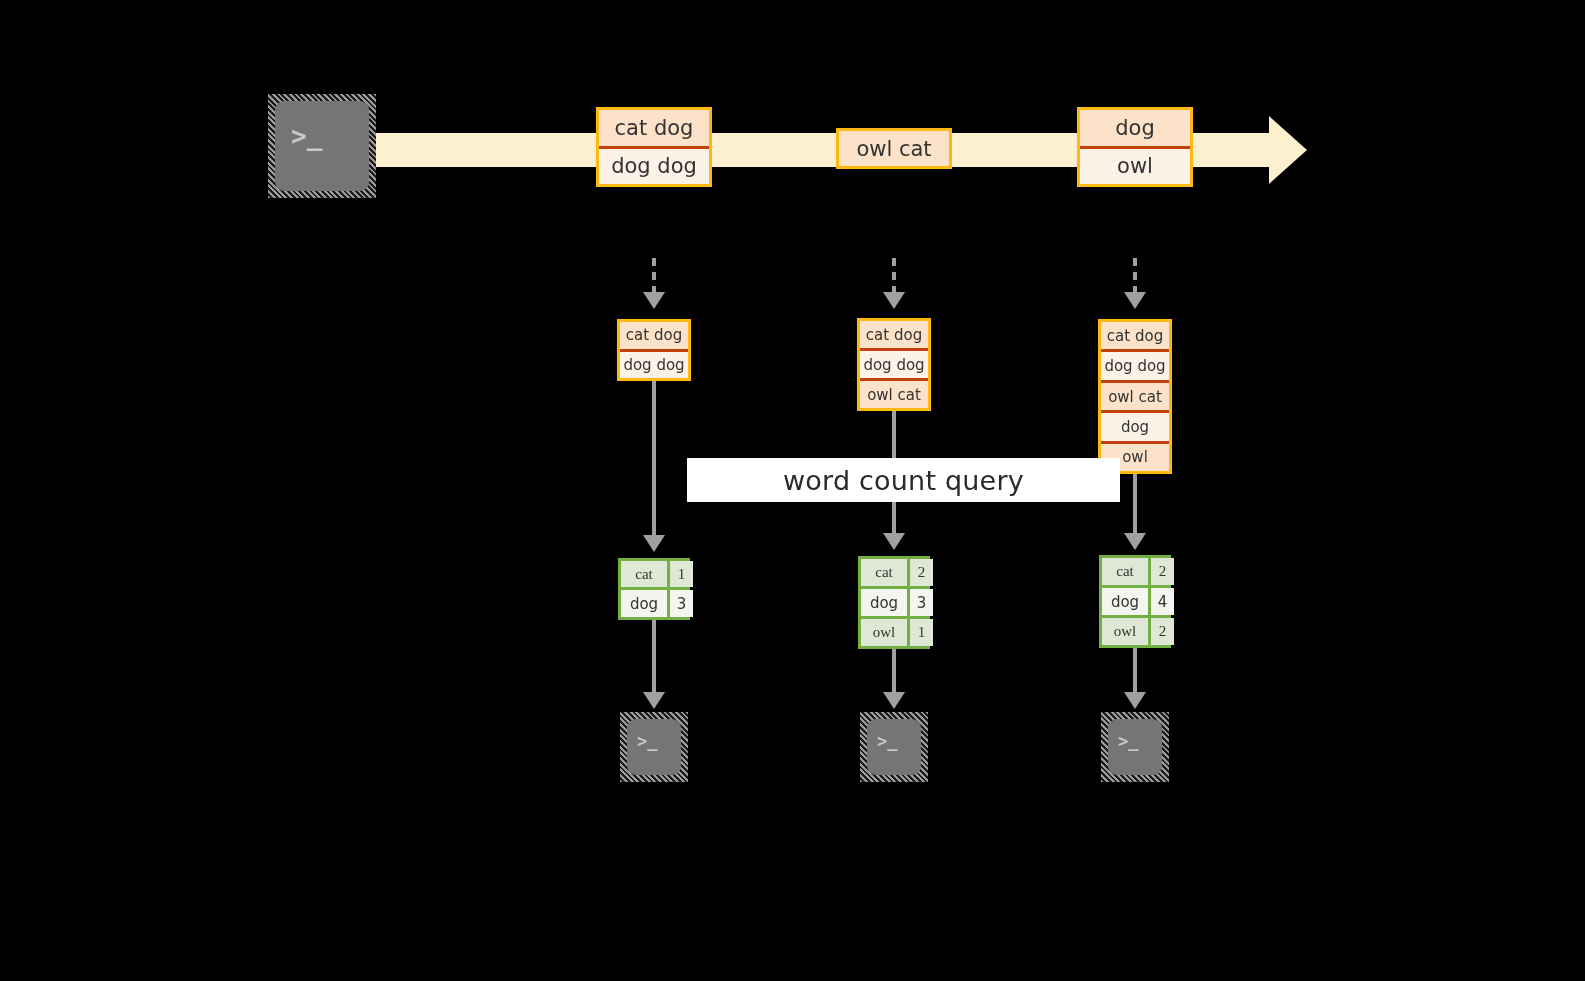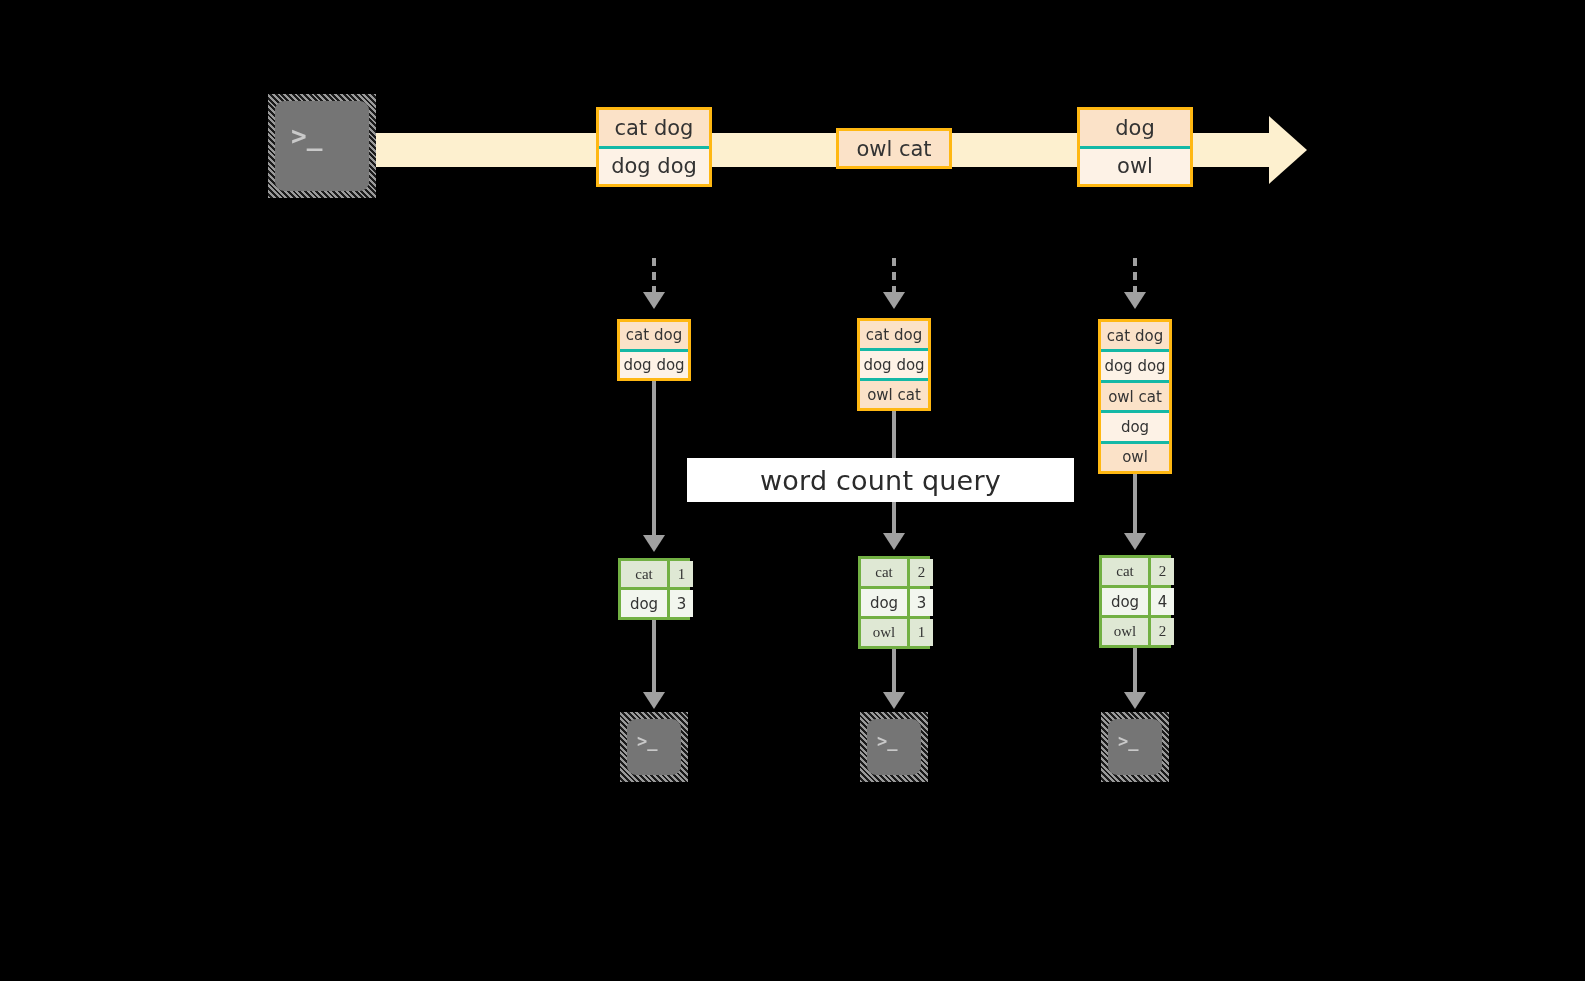--- a/index.html
+++ b/index.html
@@ -52,21 +52,21 @@
     background:#fdf2e6;
     display:flex;flex-direction:column;
   }
   .msgcell{
     flex:1 1 auto;
     display:flex;align-items:center;justify-content:center;
     color:#333;
     box-sizing:border-box;
     white-space:nowrap;
   }
-  .msgcell + .msgcell{border-top:3px solid #14b8a6;}
+  .msgcell + .msgcell{border-top:3px solid #c2410c;}
   .msgcell.shade-a{background:#fbe2c8;}
   .msgcell.shade-b{background:#fdf2e6;}
 
   
   .stream .msgcell{font-size:21px;}
 
   
   .stack{border-width:3px;}
   .stack .msgcell{font-size:15px;}
 
@@ -243,17 +243,17 @@
 
   <div class="gline" style="left:1133px;top:648px;height:50px;"></div>
   <div class="ghead" style="left:1124px;top:692px;"></div>
 
   <div class="terminal" style="left:1101px;top:712px;width:68px;height:70px;">
     <div class="terminal-inner">
       <span class="terminal-glyph" style="left:10px;top:14px;font-size:17px;">&gt;_</span>
     </div>
   </div>
 
-  <div class="banner" style="left:687px;top:458px;width:387px;height:44px;">
+  <div class="banner" style="left:687px;top:458px;width:433px;height:44px;">
     <span class="banner-label">word count query</span>
   </div>
 
 </div>
 
 </body></html>

